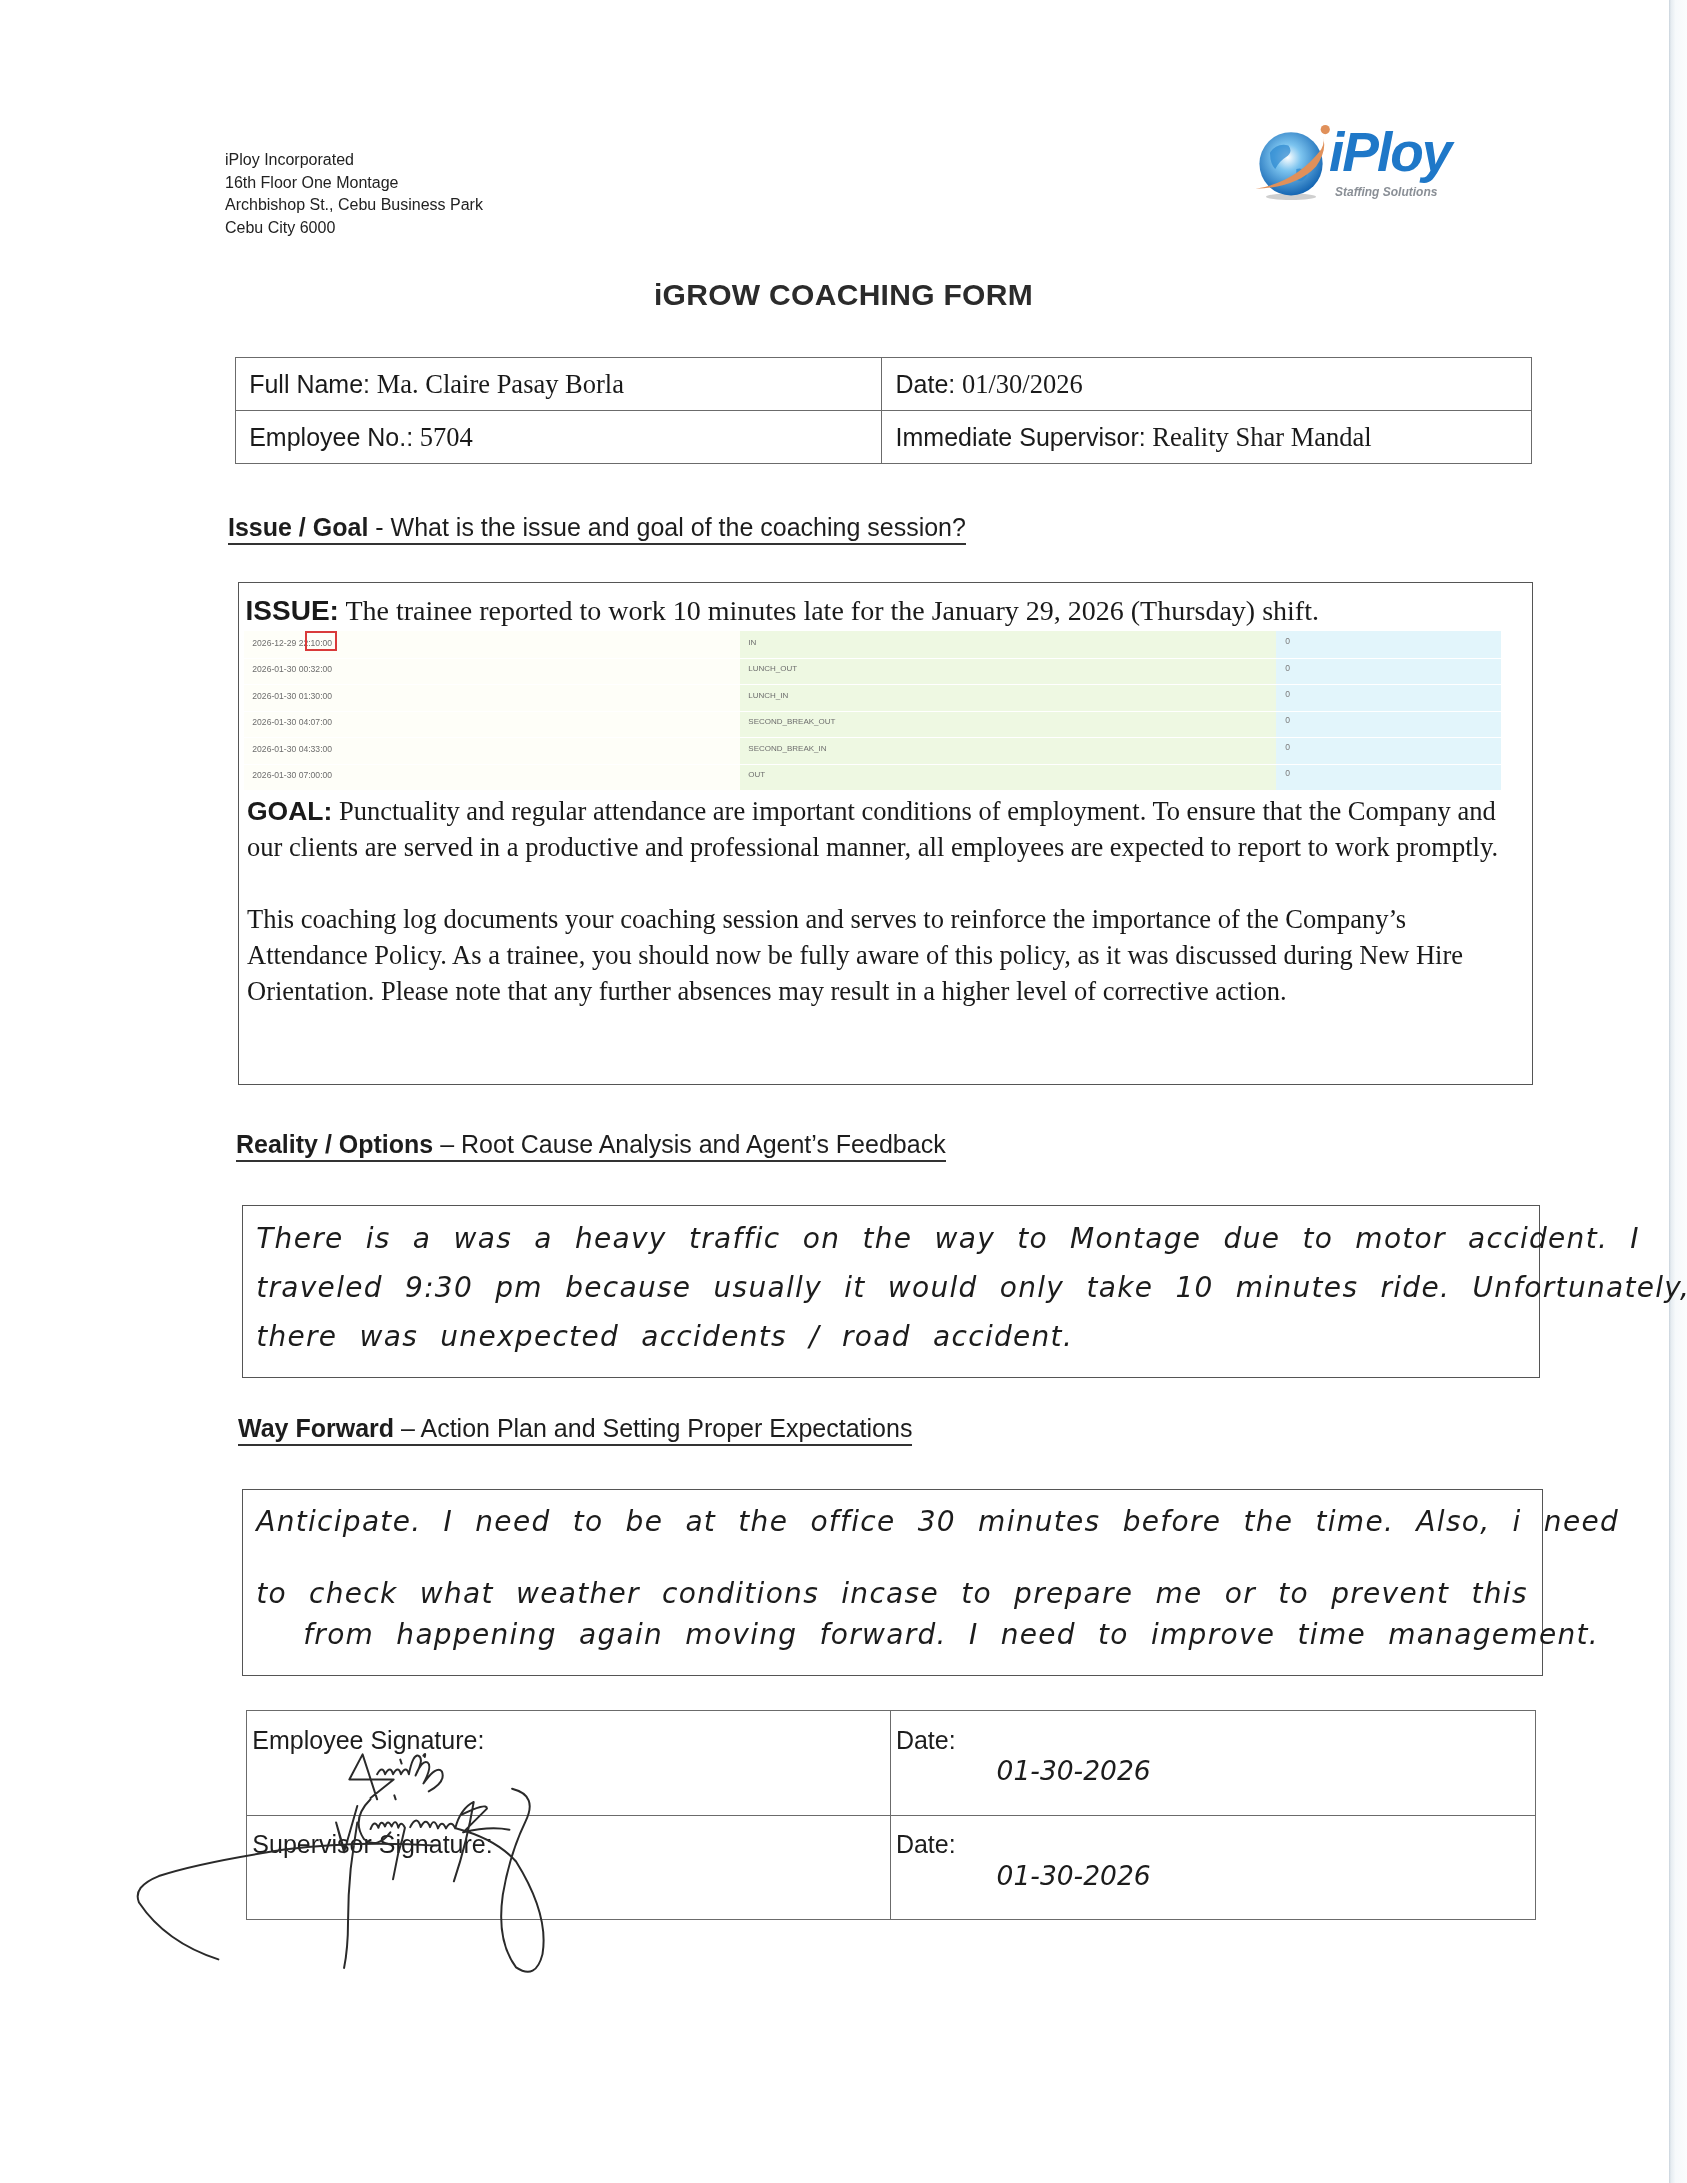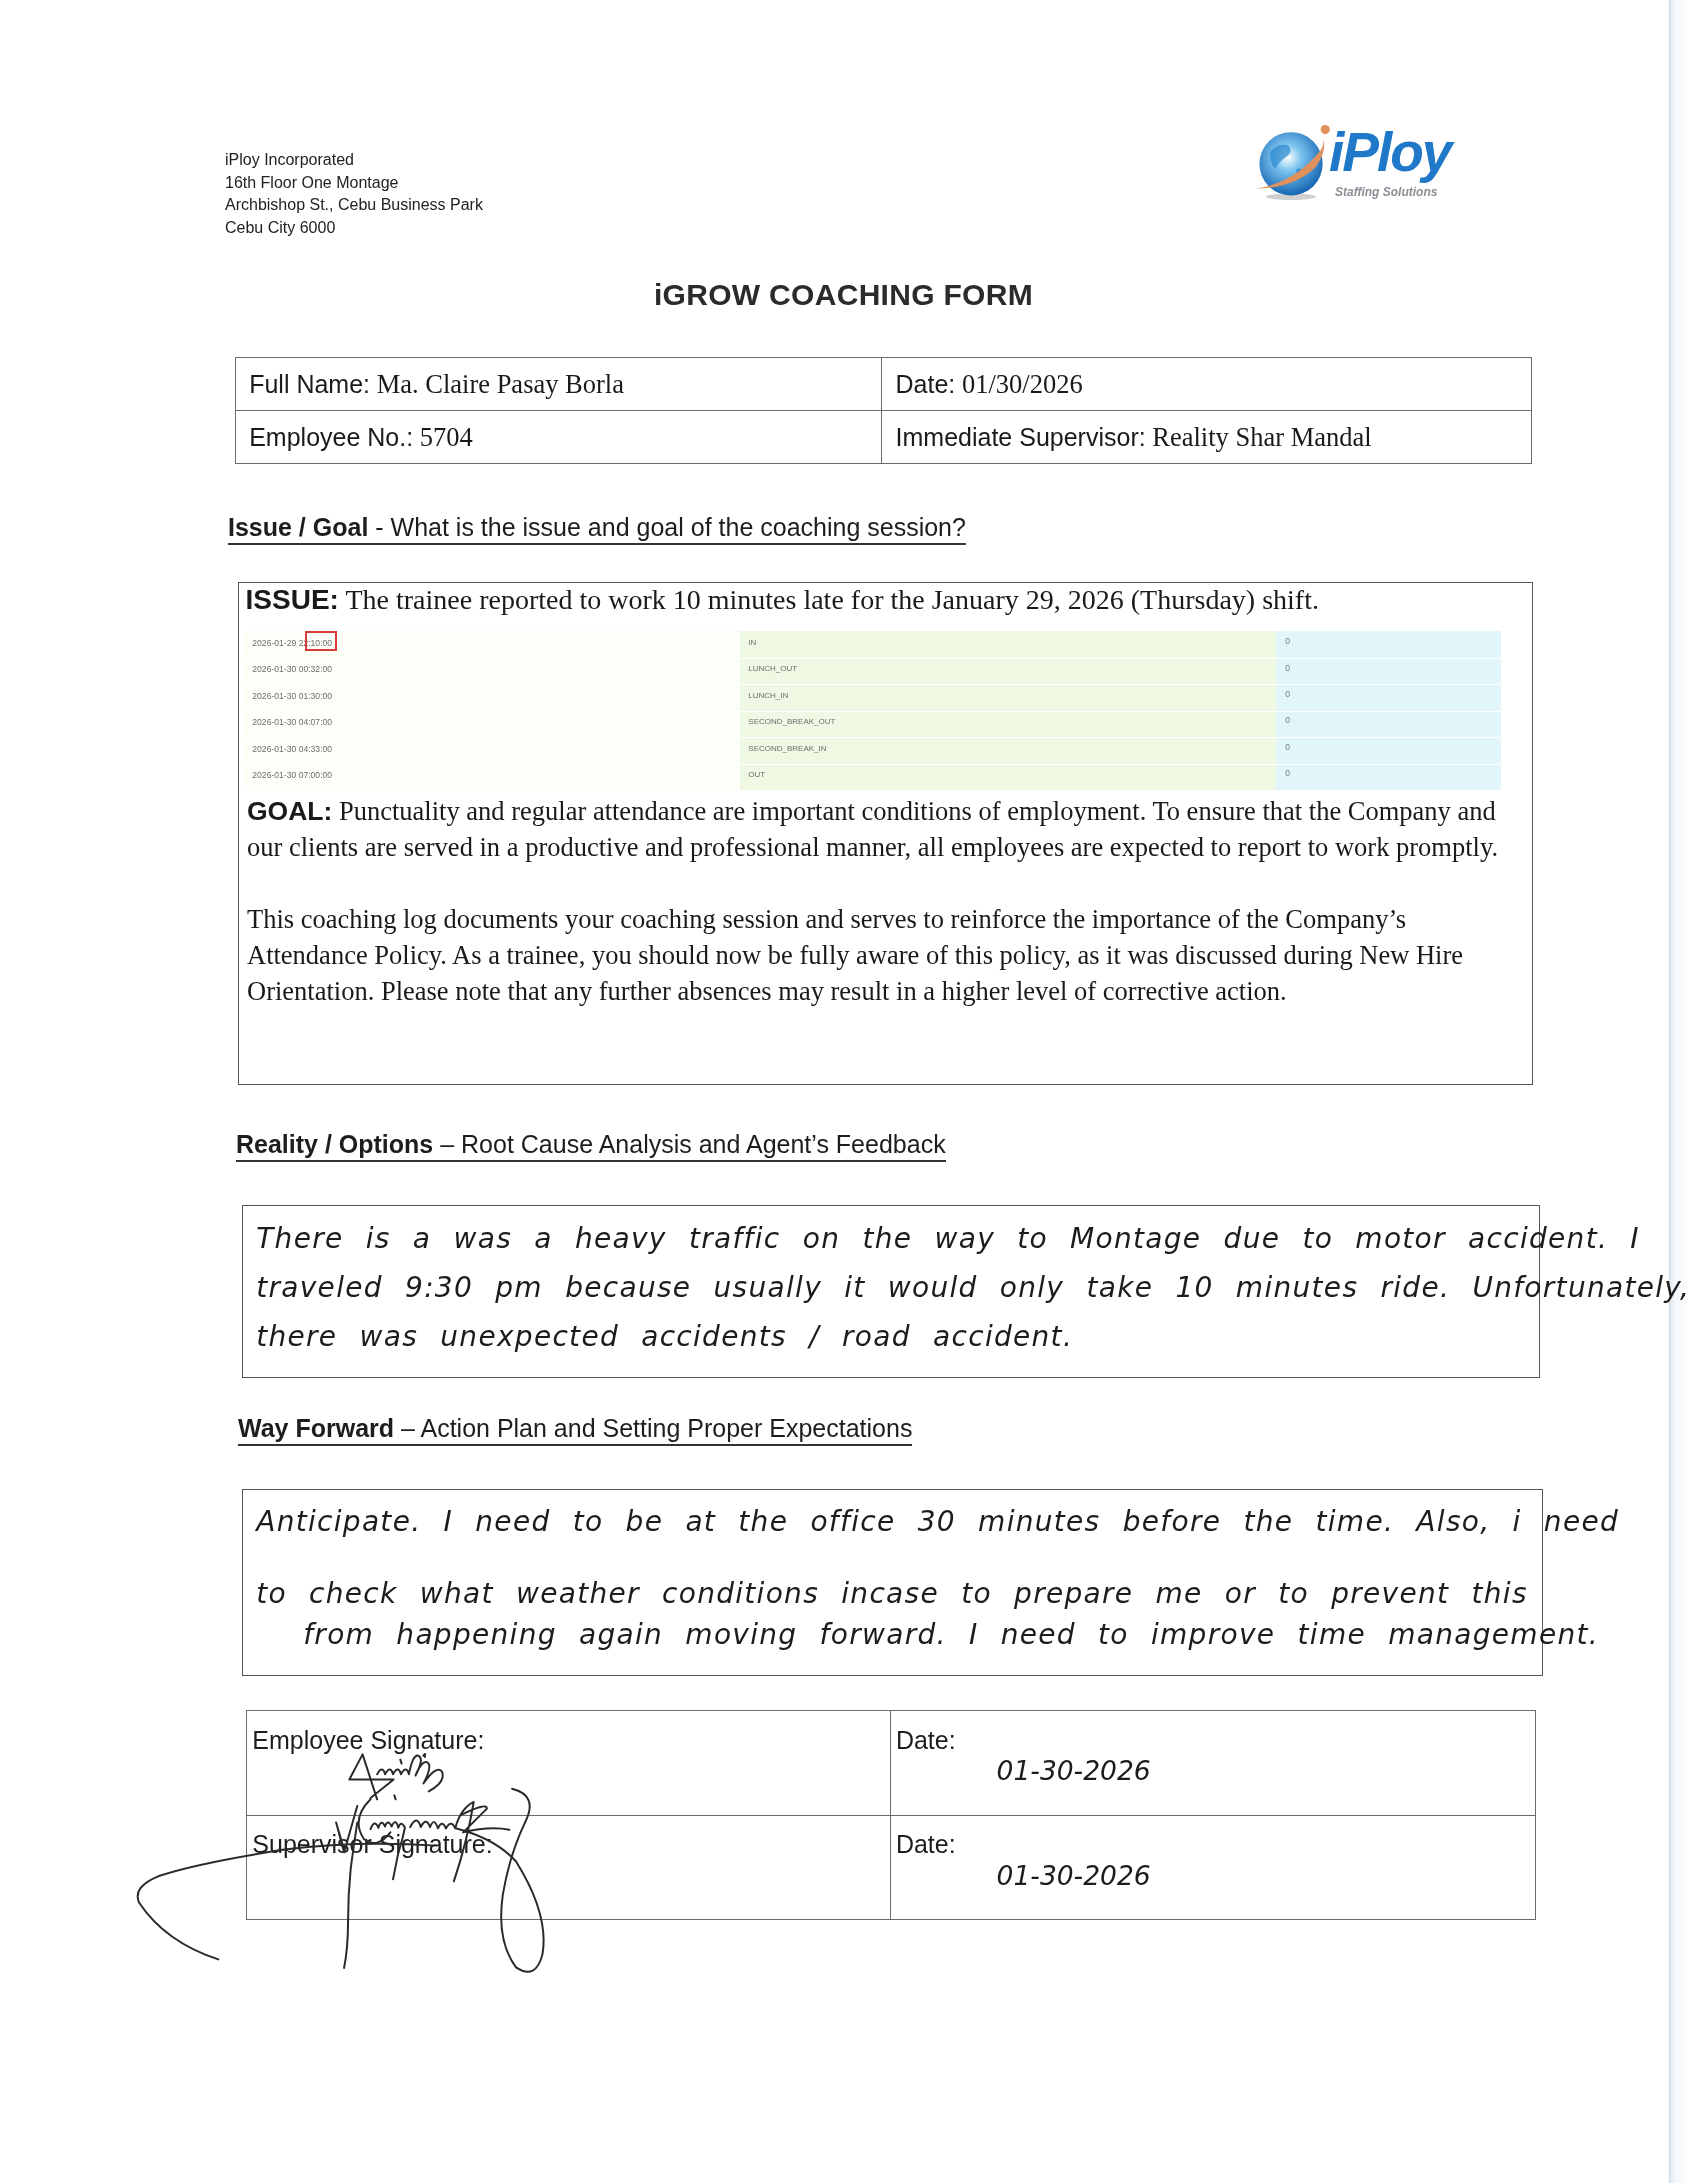--- a/index.html
+++ b/index.html
@@ -52,21 +52,21 @@
     position: absolute; font-size: 25px; color: #1d1d1d;
     border-bottom: 2px solid #333; padding-bottom: 1.3px; line-height: 29px;
   }
   .section-head b { font-weight: bold; }
 
   .issue-box {
     position: absolute; left: 238px; top: 582px; width: 1295px; height: 503px;
     border: 1.3px solid #555; box-sizing: border-box;
   }
   .issue-line {
-    position: absolute; left: 6.6px; top: 1px;
+    position: absolute; left: 6.6px; top: 12px;
     font-family: "Liberation Serif", serif; font-size: 28px; color: #1a1a1a; white-space: nowrap;
   }
   .issue-line b, .goal-text b { font-family: "Liberation Sans", sans-serif; font-weight: bold; }
 
   .punch {
     position: absolute; left: 5.3px; top: 48px; width: 1257px; height: 159px;
   }
   .punch .col-a { position: absolute; left: 0; top: 0; width: 496px; height: 159px; background: #fefef8; }
   .punch .col-b { position: absolute; left: 496px; top: 0; width: 536px; height: 159px; background: #eef8e2; }
   .punch .col-c { position: absolute; left: 1032px; top: 0; width: 225px; height: 159px; background: #e2f5fb; }
@@ -182,21 +182,21 @@
   <div class="issue-line">
     <b>ISSUE:</b><span> The trainee reported to work 10 minutes late for the January 29, 2026 (Thursday) shift.</span>
   </div>
 
   <div class="punch">
     <div class="col-a"></div>
     <div class="col-b"></div>
     <div class="col-c"></div>
     <div id="punch-rows">
         <div class="punch-row" style="top: 0px;">
-          <span class="punch-time">2026-01-29 22:10:00</span>
+          <span class="punch-time">2026-12-29 22:10:00</span>
           <span class="punch-type">IN</span>
           <span class="punch-val">0</span>
           <div class="hl-box" style="border-color: rgb(217, 58, 58);"></div>
         </div>
         <div class="punch-row" style="top: 26.5px;">
           <span class="punch-time">2026-01-30 00:32:00</span>
           <span class="punch-type">LUNCH_OUT</span>
           <span class="punch-val">0</span>
         </div>
         <div class="punch-row" style="top: 53px; text-align: right;">

